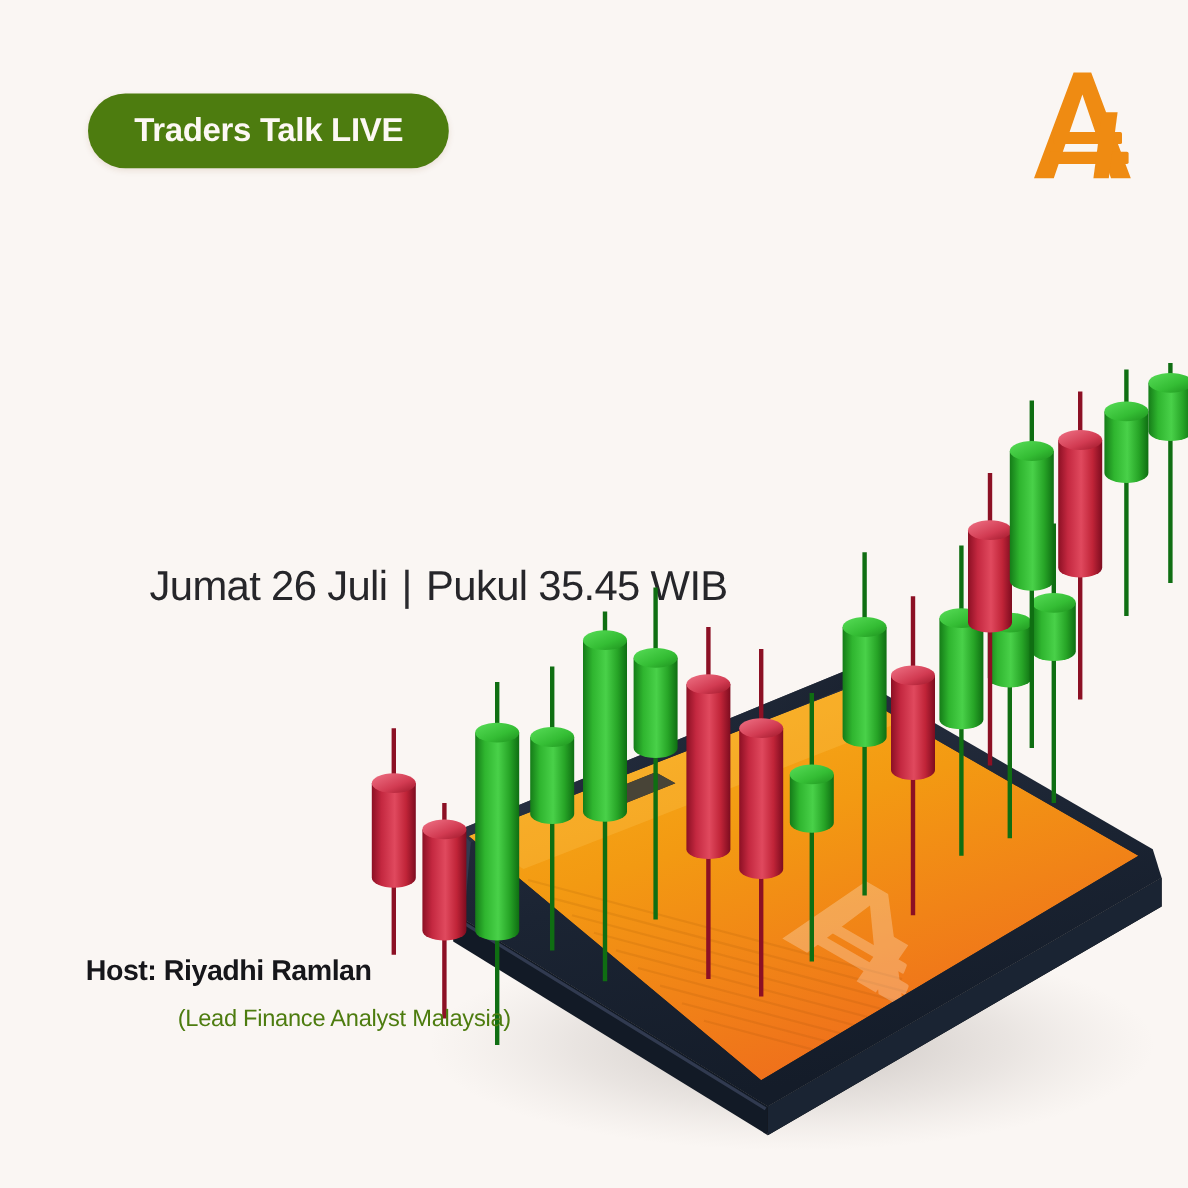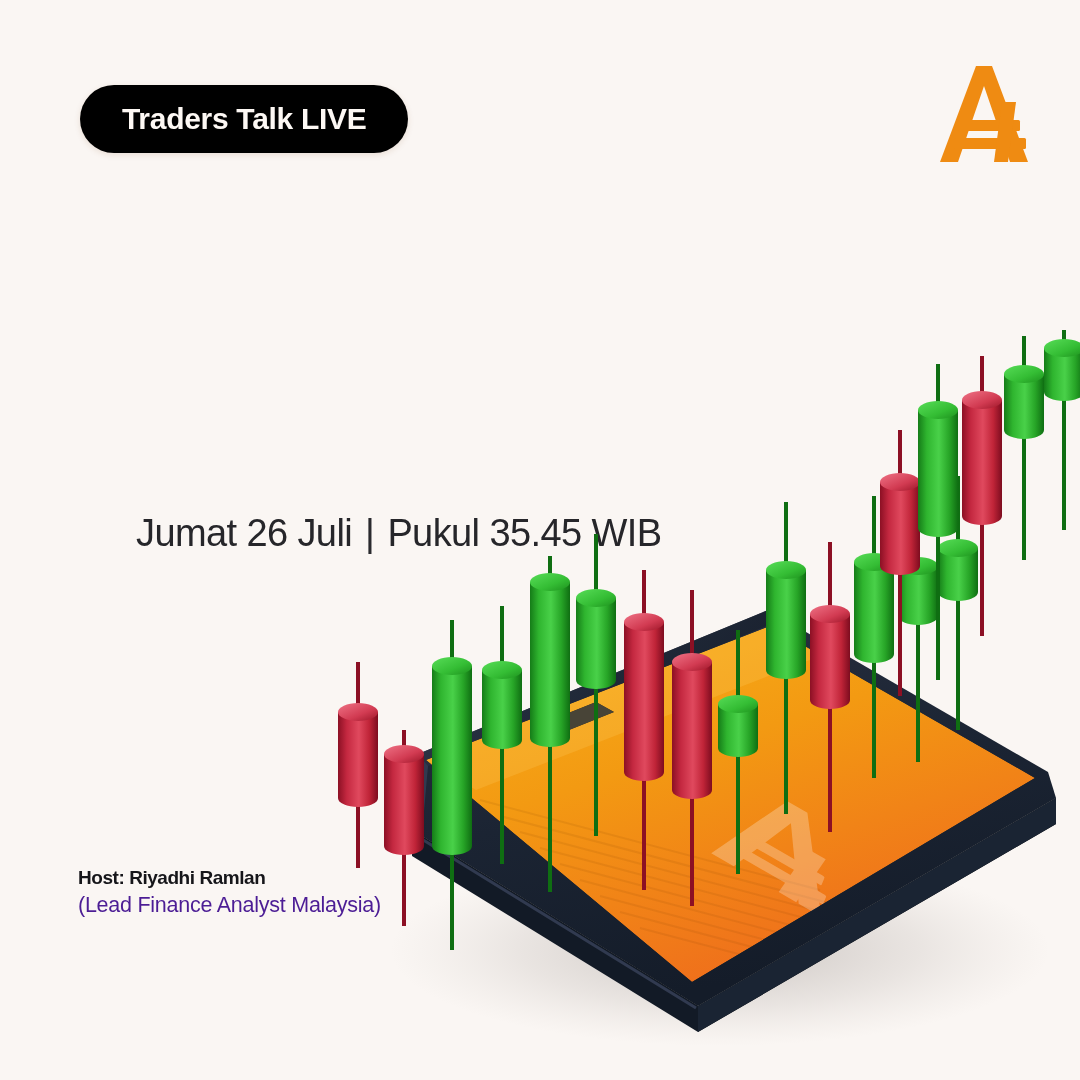--- a/index.html
+++ b/index.html
@@ -32,21 +32,21 @@
   
   #live-badge {
     position:absolute;
     left:80px;
     top:85px;
     height:68px;
     padding:0 42px;
     display:flex;
     align-items:center;
     justify-content:center;
-    background:#000000;
+    background:#4d7c0f;
     border-radius:40px;
     box-shadow:0 2px 6px rgba(120,70,20,0.13);
   }
   #live-badge .badge-label {
     color:#fdf8f4;
     font-size:30px;
     font-weight:bold;
     letter-spacing:-0.3px;
     line-height:1;
     white-space:nowrap;
@@ -97,36 +97,37 @@
     position:absolute;
     left:78px;
     top:866px;
     width:470px;
     z-index:40;
   }
   #speakers .person { margin-bottom:34px; }
   #speakers .person:last-child { margin-bottom:0; }
   .person-name {
     display:block;
-    font-size:19px;
+    font-size:26px;
     font-weight:bold;
     color:#16161a;
     letter-spacing:-0.45px;
     line-height:1.28;
     white-space:nowrap;
   }
   .person-role {
     display:block;
     font-size:21.5px;
     font-weight:400;
-    color:#4c1d95;
+    color:#4d7c0f;
     letter-spacing:-0.25px;
     line-height:1.4;
-    margin-top:0;
-    white-space:nowrap;
+    margin-top:12px;
+    white-space:nowrap;
+    text-align:center;
   }
 
   
   #illustration {
     position:absolute;
     left:300px;
     top:330px;
     width:800px;
     height:760px;
     z-index:10;

